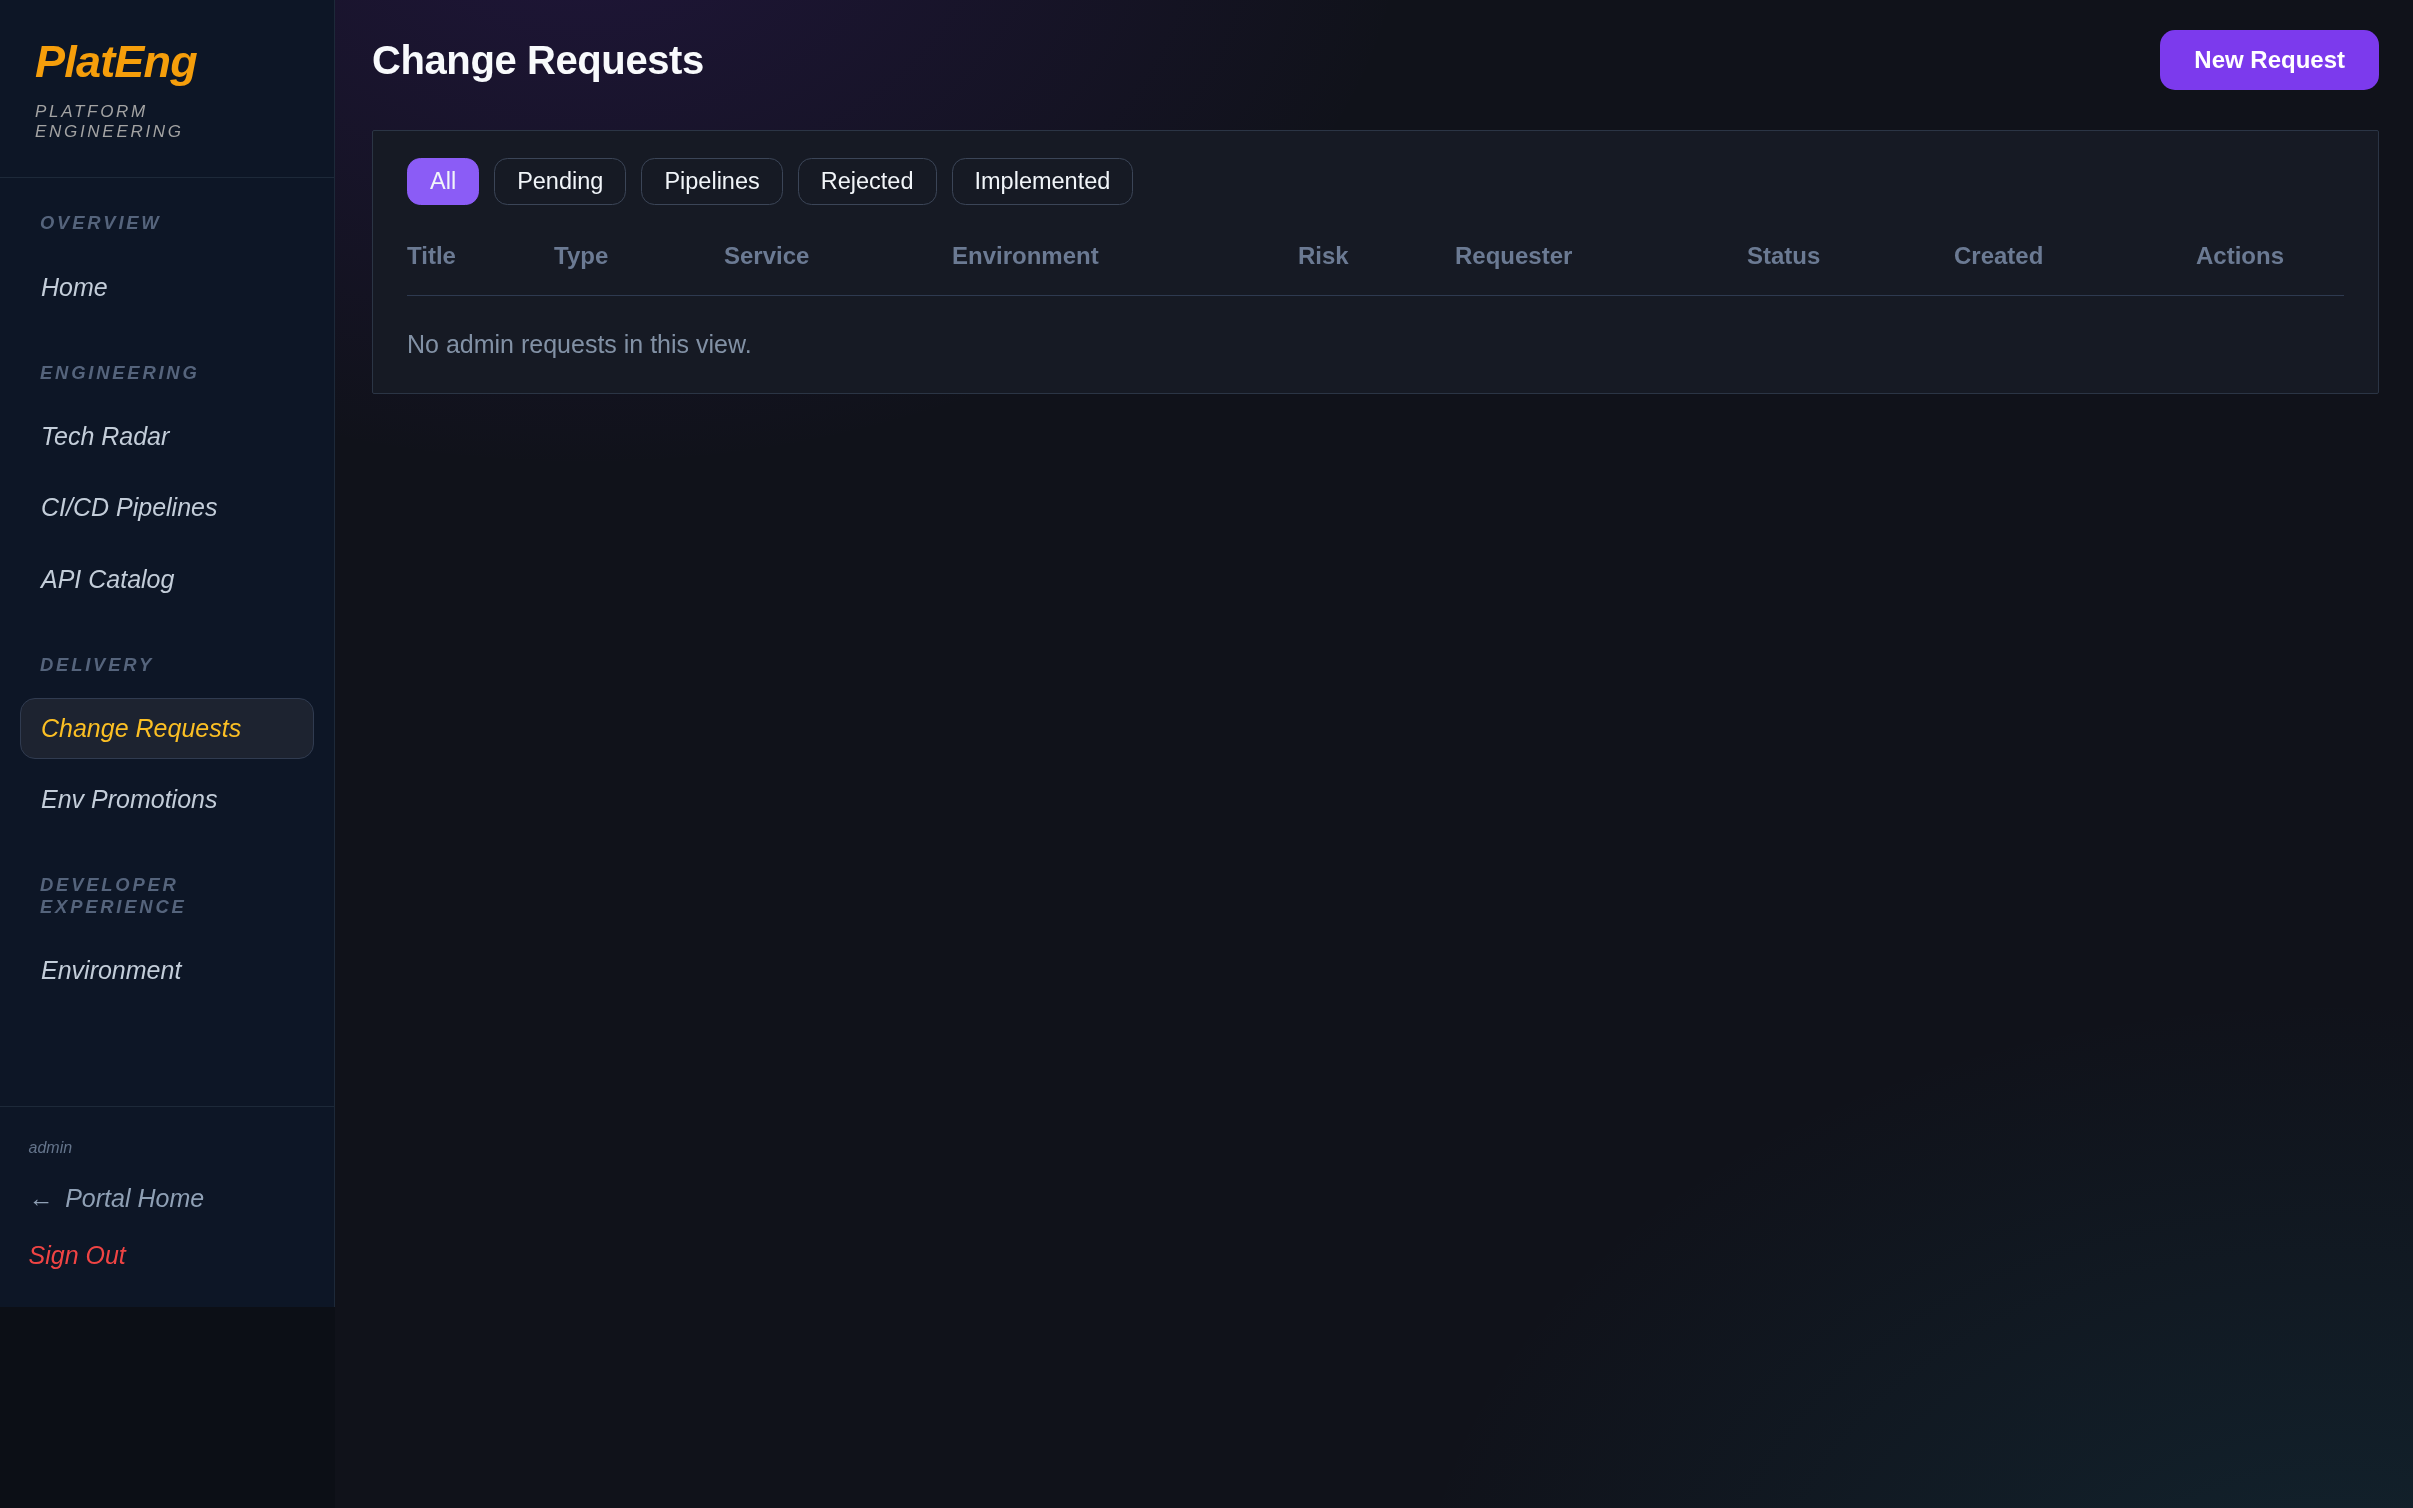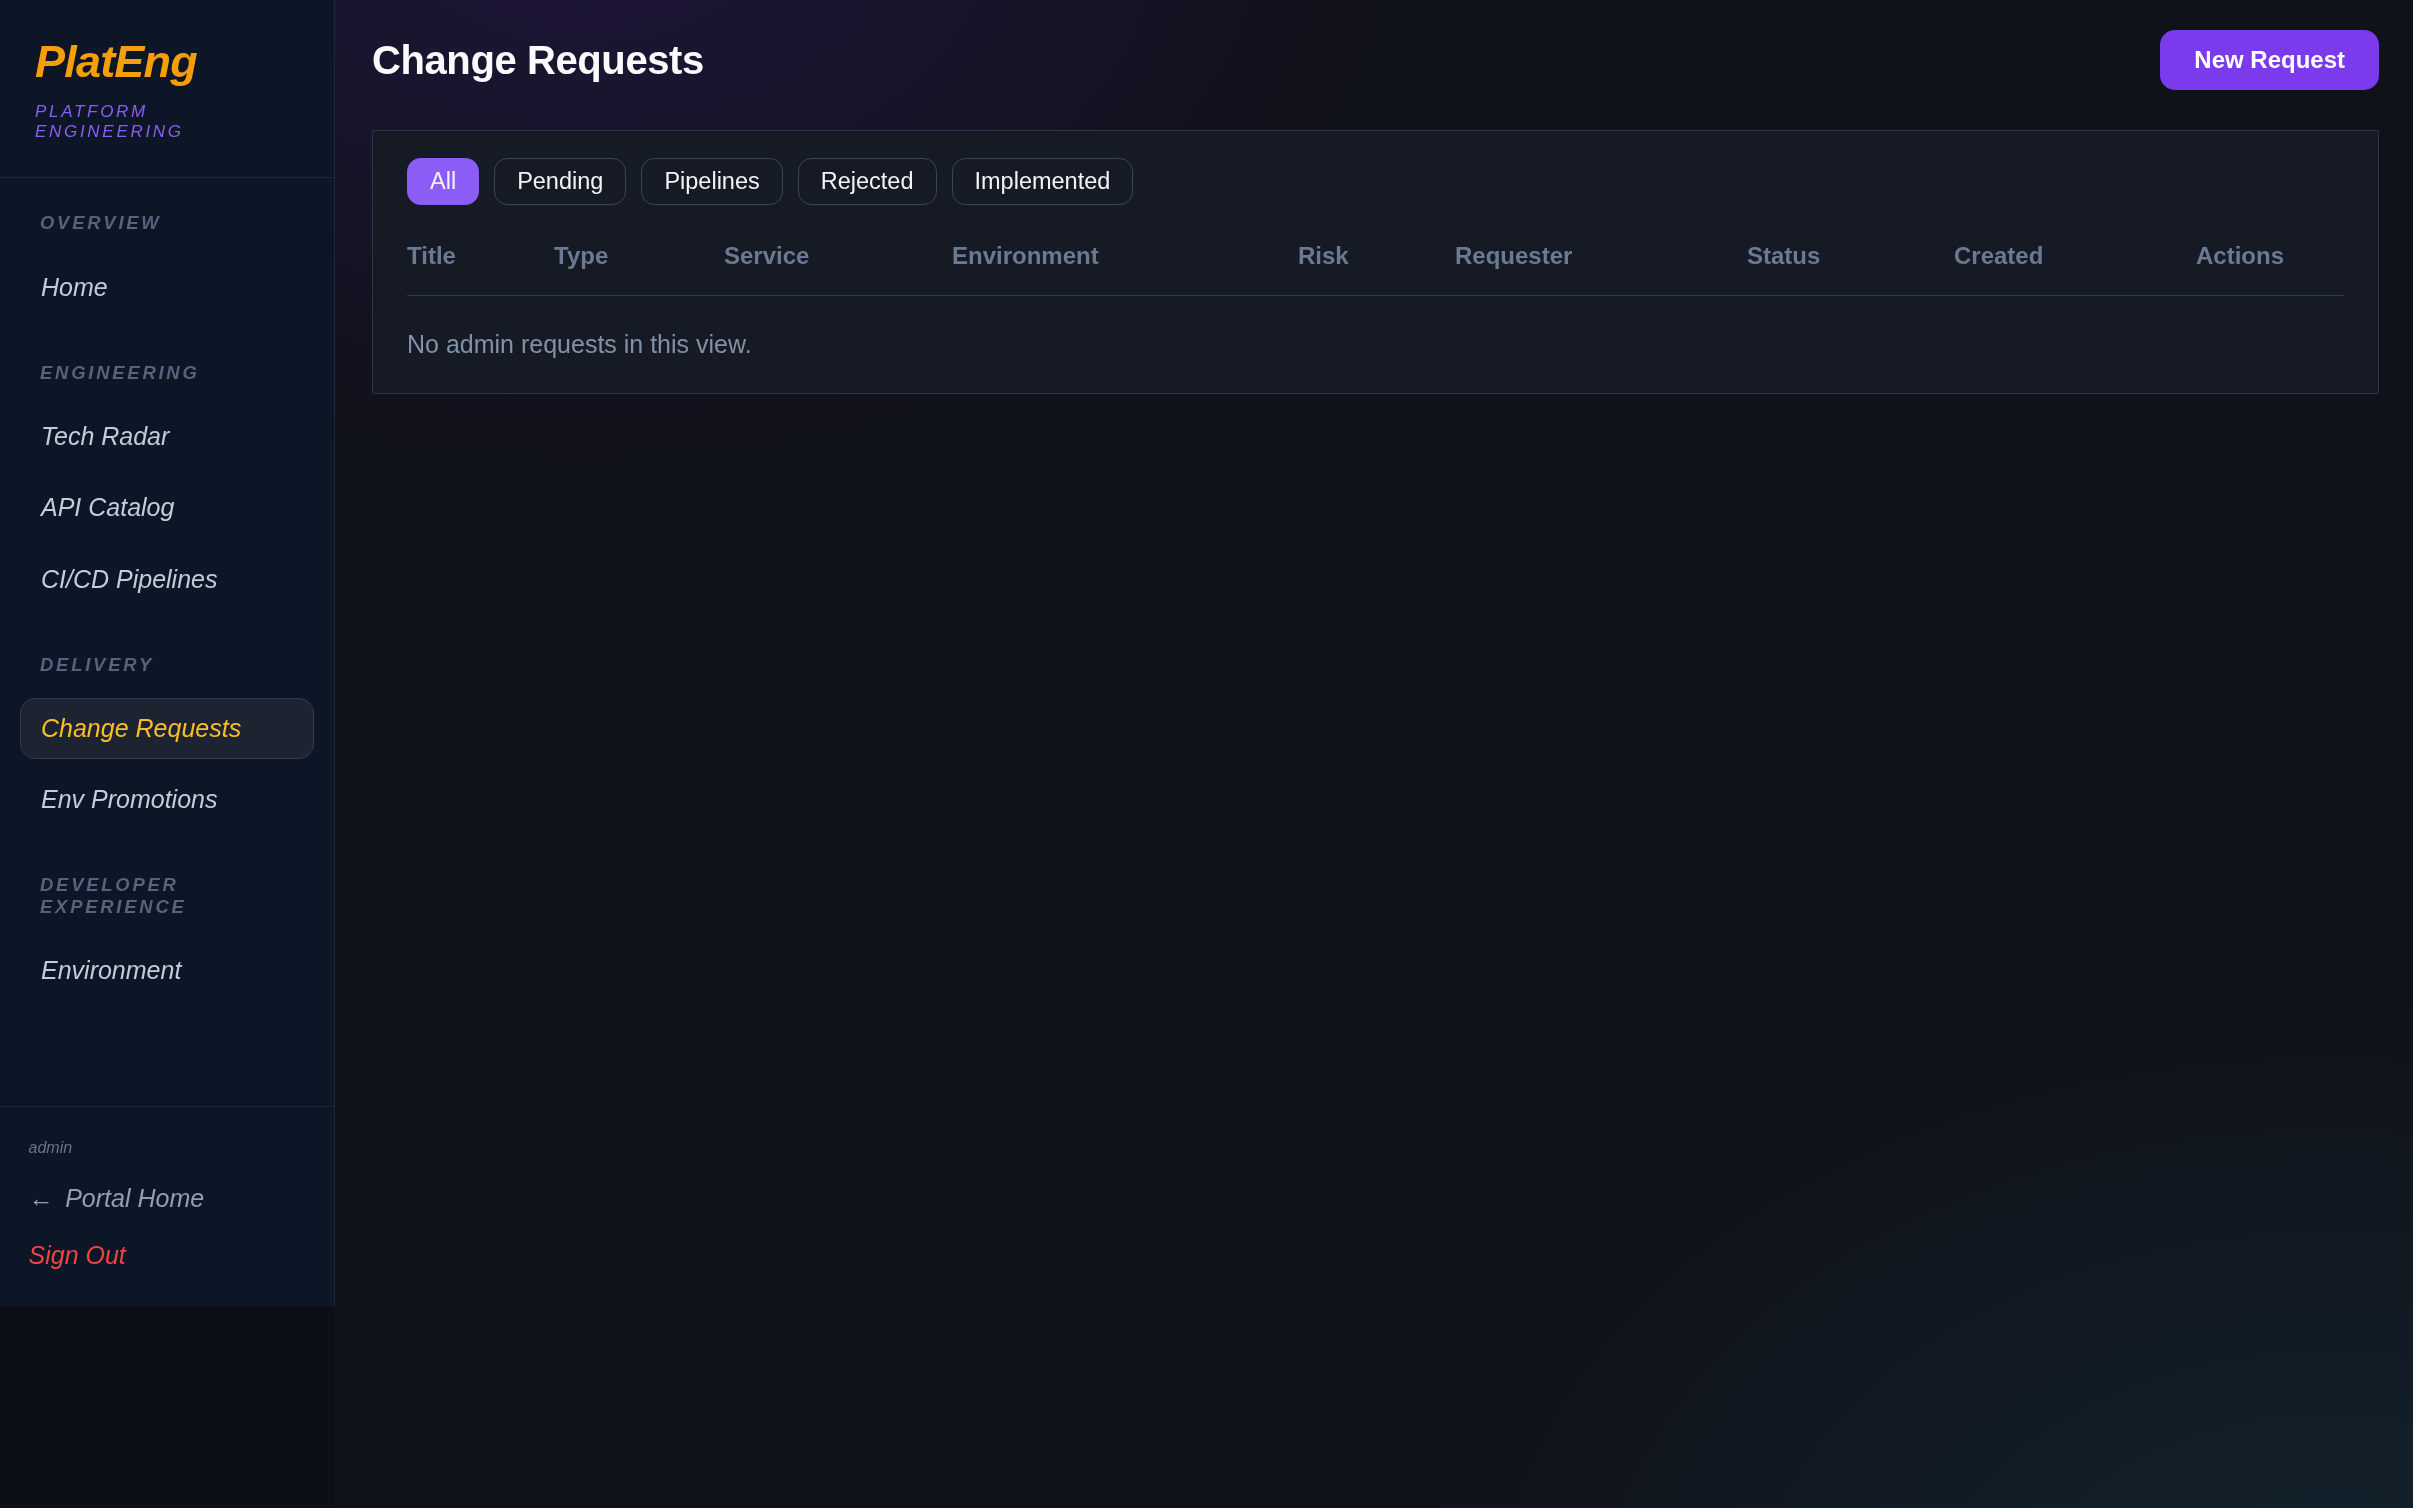--- a/index.html
+++ b/index.html
@@ -30,21 +30,21 @@
   }
   .brand-name {
     color: #f59e0b;
     font-size: 45px;
     font-weight: 800;
     letter-spacing: -0.8px;
     line-height: 1;
   }
   .brand-sub {
     margin-top: 18.4px;
-    color: #8b5cf6;
+    color: #a3a3a3;
     font-size: 17px;
     font-weight: 500;
     letter-spacing: 2.7px;
   }
   nav {
     flex: 1;
     padding: 34px 20px 0 20px;
     overflow: hidden;
   }
   .nav-section { margin-bottom: 44px; }
@@ -182,22 +182,22 @@
 
   <nav>
     <div class="nav-section">
       <div class="section-label">OVERVIEW</div>
       <div class="nav-item">Home</div>
     </div>
 
     <div class="nav-section">
       <div class="section-label">ENGINEERING</div>
       <div class="nav-item">Tech Radar</div>
+      <div class="nav-item">CI/CD Pipelines</div>
       <div class="nav-item">API Catalog</div>
-      <div class="nav-item">CI/CD Pipelines</div>
     </div>
 
     <div class="nav-section">
       <div class="section-label">DELIVERY</div>
       <div class="nav-item active">Change Requests</div>
       <div class="nav-item">Env Promotions</div>
     </div>
 
     <div class="nav-section">
       <div class="section-label">DEVELOPER EXPERIENCE</div>

